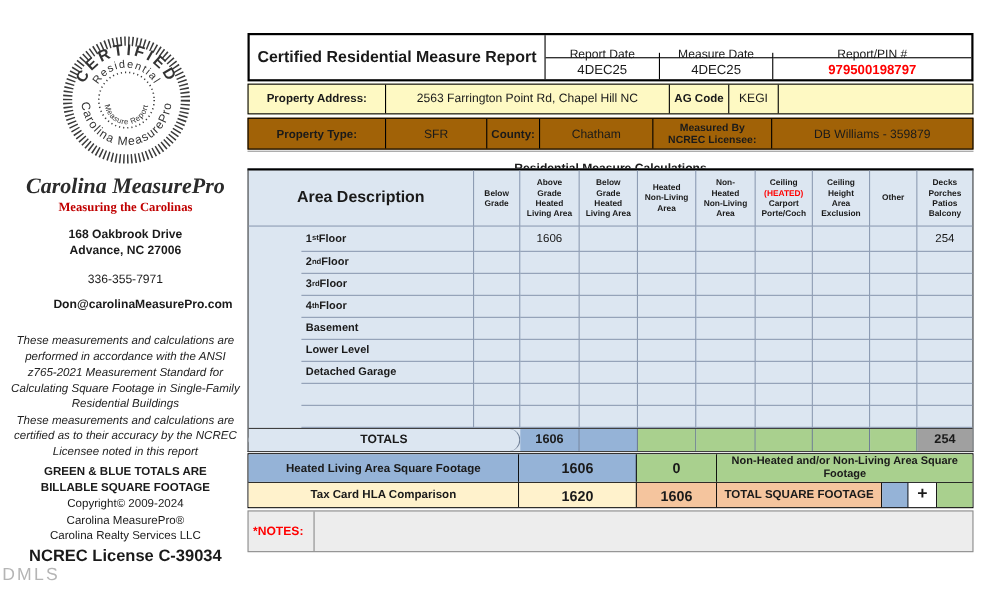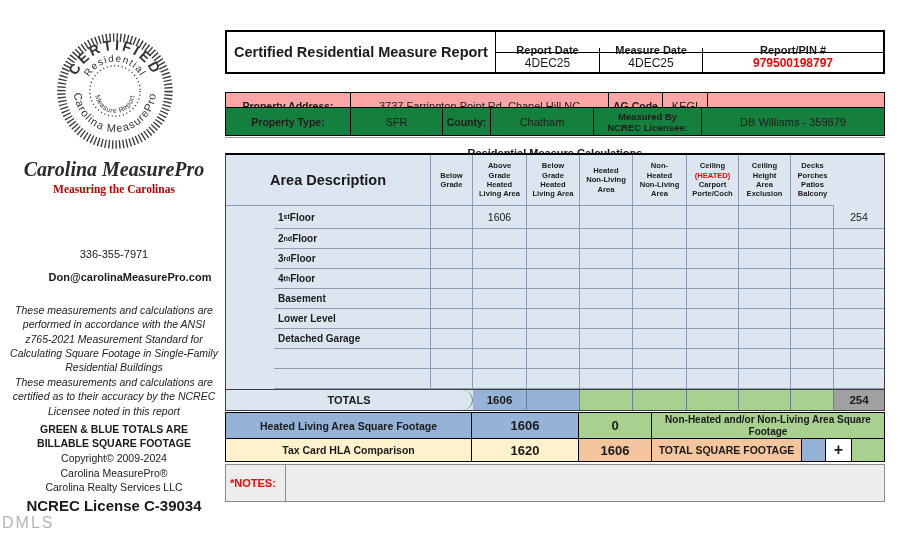--- a/index.html
+++ b/index.html
@@ -23,27 +23,27 @@
   .disc{position:absolute;left:9px;width:210px;font-style:italic;font-size:10.5px;line-height:14.3px;color:#222;}
   .disc1{top:303px;} .disc2{top:375px;}
   .billable{position:absolute;left:19px;top:423px;width:190px;font-weight:bold;font-size:10.5px;line-height:13.5px;}
   .copyr{position:absolute;left:0;top:451px;width:228px;font-size:10.5px;line-height:14.5px;}
   .license{position:absolute;left:0;top:497px;width:228px;font-weight:bold;font-size:15px;}
   .watermark{position:absolute;left:2px;top:514px;font-size:16px;letter-spacing:2px;color:#b5b5b5;font-weight:300;}
 
   
   .hdr-table{position:absolute;left:225px;top:30px;width:660px;height:44px;border:2px solid #000;display:grid;grid-template-columns:269px 104px 103px 180px;grid-template-rows:21px 19px;background:#fff;}
   .hdr-title{grid-row:1/3;display:flex;align-items:center;padding-left:7px;font-weight:bold;font-size:14.5px;border-right:1px solid #000;}
-  .hcell{display:flex;align-items:center;justify-content:center;border-right:1px solid #000;border-bottom:1px solid #000;font-weight:bold;font-size:11px;margin-top:16px;}
+  .hcell{display:flex;align-items:center;justify-content:center;border-right:1px solid #000;border-bottom:1px solid #000;font-weight:normal;font-size:11px;margin-top:16px;}
   .hval{display:flex;align-items:center;justify-content:center;border-right:1px solid #000;font-size:12px;}
   .hdr-table>div:nth-child(4),.hdr-table>div:nth-child(7){border-right:none;}
   .pin-val{color:var(--red);font-weight:bold;}
 
-  .addr-row{position:absolute;left:225px;top:92px;width:660px;height:28px;border:1.5px solid #000;display:grid;grid-template-columns:125px 258px 54px 45px auto;background:#fca5a5;}
-  .type-row{position:absolute;left:225px;top:107px;width:660px;height:29px;border:1.5px solid #000;display:grid;grid-template-columns:125px 92px 48px 103px 108px auto;background:#15803d;}
+  .addr-row{position:absolute;left:225px;top:76px;width:660px;height:28px;border:1.5px solid #000;display:grid;grid-template-columns:125px 258px 54px 45px auto;background:#fef9c3;}
+  .type-row{position:absolute;left:225px;top:107px;width:660px;height:29px;border:1.5px solid #000;display:grid;grid-template-columns:125px 92px 48px 103px 108px auto;background:#a16207;}
   .prow-cell{display:flex;align-items:center;justify-content:center;border-right:1px solid #000;font-size:11px;text-align:center;}
   .prow-cell:last-child{border-right:none;}
   .plabel{font-weight:bold;font-size:10.5px;}
   .small-label{font-weight:bold;font-size:9.5px;line-height:11px;}
 
   .rmc-bar{position:absolute;left:225px;top:137px;width:660px;height:30px;border-top:1px solid #9a9a9a;display:flex;align-items:center;justify-content:center;font-weight:bold;font-size:11px;background:#fff;}
 
   
   #calc-table{position:absolute;left:225px;top:153px;width:660px;border:1.5px solid #404040;border-top:2px solid #000;background:var(--light-blue);}
   .chead{display:grid;grid-template-columns:205px 42px 54px 53px 53px 54px 52px 52px 43px 50px;height:51px;}
@@ -103,20 +103,24 @@
       </text>
       <text font-size="6.8" letter-spacing="0.4" font-family="Liberation Sans, sans-serif">
         <textPath href="#arcBotIn" startOffset="50%" text-anchor="middle">Measure Report</textPath>
       </text>
       <text font-size="10.5" letter-spacing="1" font-family="Liberation Sans, sans-serif">
         <textPath href="#arcBotOut" startOffset="50%" text-anchor="middle">Carolina MeasurePro</textPath>
       </text>
     </svg>
     <div class="brand">Carolina MeasurePro</div>
     <div class="tagline">Measuring the Carolinas</div>
+    <div class="addr">
+      <div>168 Oakbrook Drive</div>
+      <div>Advance, NC 27006</div>
+    </div>
     <div class="phone">336-355-7971</div>
     <div class="email">Don@carolinaMeasurePro.com</div>
     <div class="disc disc1">These measurements and calculations are performed in accordance with the ANSI z765-2021 Measurement Standard for Calculating Square Footage in Single-Family Residential Buildings</div>
     <div class="disc disc2">These measurements and calculations are certified as to their accuracy by the NCREC Licensee noted in this report</div>
     <div class="billable">GREEN &amp; BLUE TOTALS ARE BILLABLE SQUARE FOOTAGE</div>
     <div class="copyr">
       <div>Copyright© 2009-2024</div>
       <div>Carolina MeasurePro®</div>
       <div>Carolina Realty Services LLC</div>
     </div>
@@ -129,21 +133,21 @@
     <div class="hcell">Report Date</div>
     <div class="hcell">Measure Date</div>
     <div class="hcell">Report/PIN #</div>
     <div class="hval">4DEC25</div>
     <div class="hval">4DEC25</div>
     <div class="hval pin-val">979500198797</div>
   </div>
 
   <div class="addr-row">
     <div class="prow-cell plabel">Property Address:</div>
-    <div class="prow-cell">3737 Farrington Point Rd, Chapel Hill NC</div>
+    <div class="prow-cell">2563 Farrington Point Rd, Chapel Hill NC</div>
     <div class="prow-cell plabel">AG Code</div>
     <div class="prow-cell">KEGI</div>
     <div class="prow-cell"></div>
   </div>
 
   <div class="type-row">
     <div class="prow-cell plabel">Property Type:</div>
     <div class="prow-cell">SFR</div>
     <div class="prow-cell plabel">County:</div>
     <div class="prow-cell">Chatham</div>
@@ -188,20 +192,23 @@
           <div>Ceiling</div>
           <div class="red">(HEATED)</div>
           <div>Carport</div>
           <div>Porte/Coch</div>
         </div>
         <div class="ch">
           <div>Ceiling</div>
           <div>Height</div>
           <div>Area</div>
           <div>Exclusion</div>
+        </div>
+        <div class="ch">
+          <div>Other</div>
         </div>
         <div class="ch">
           <div>Decks</div>
           <div>Porches</div>
           <div>Patios</div>
           <div>Balcony</div>
         </div>
       </div>
     <div>
 

